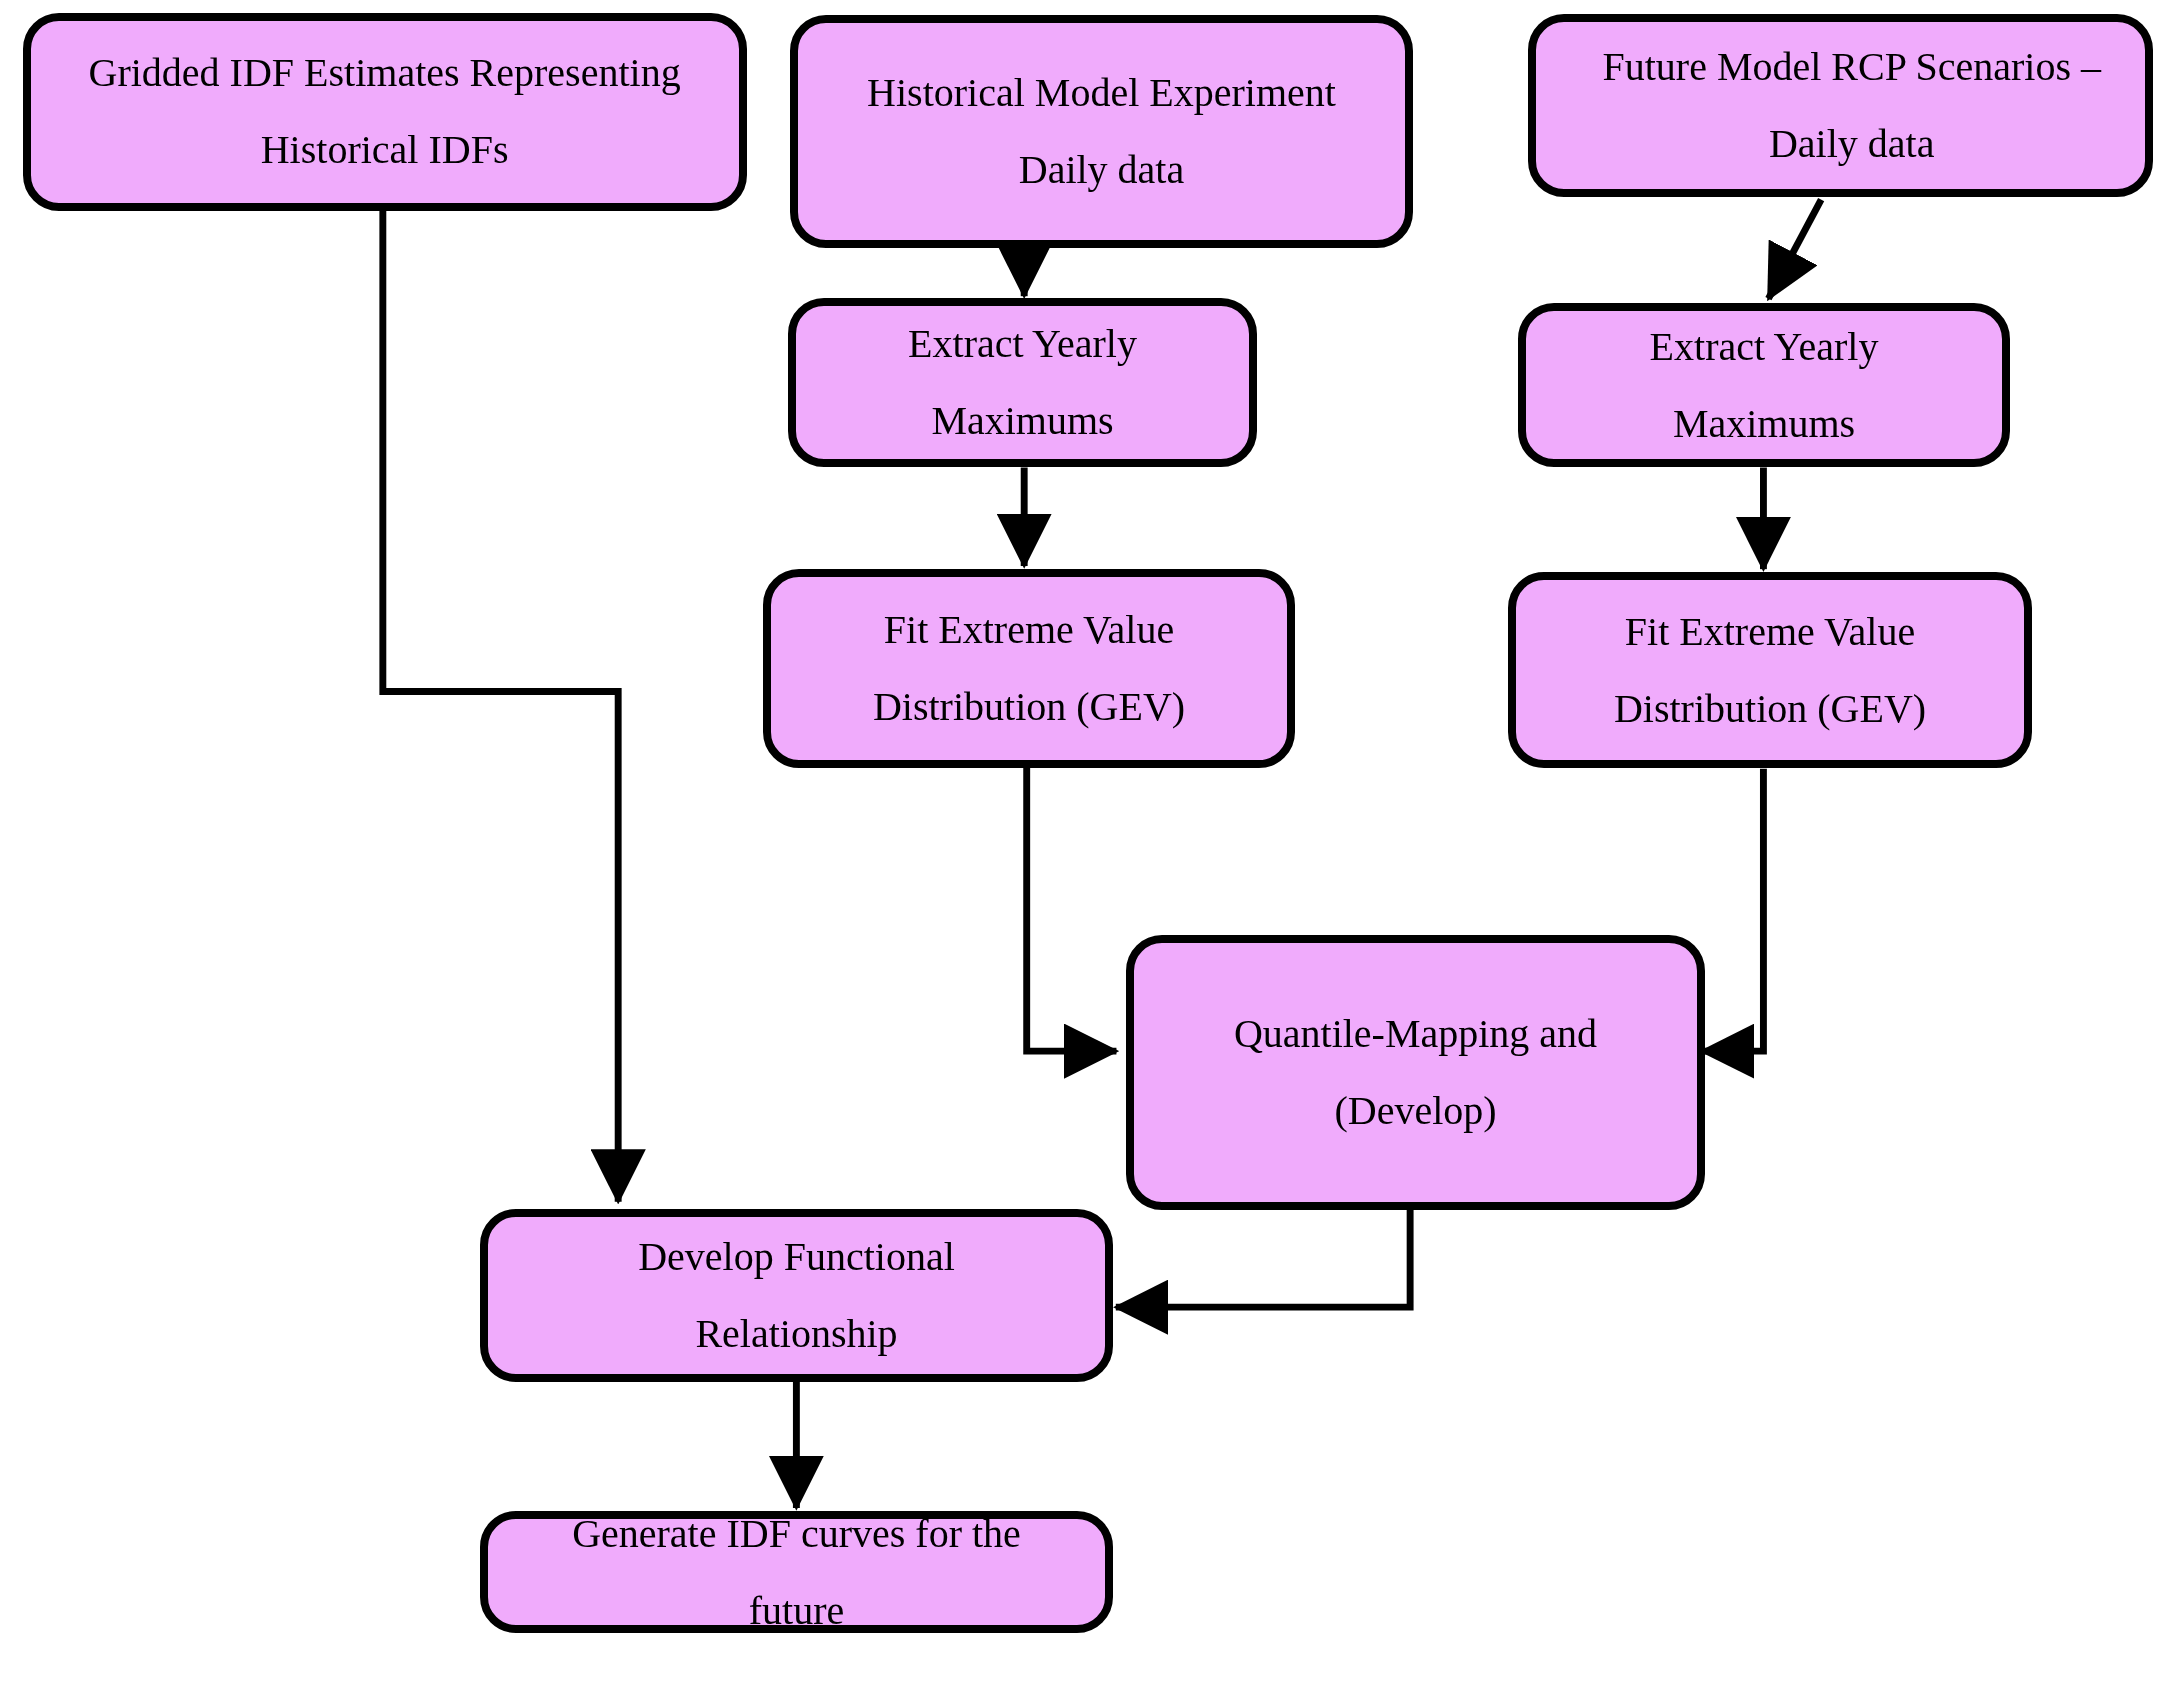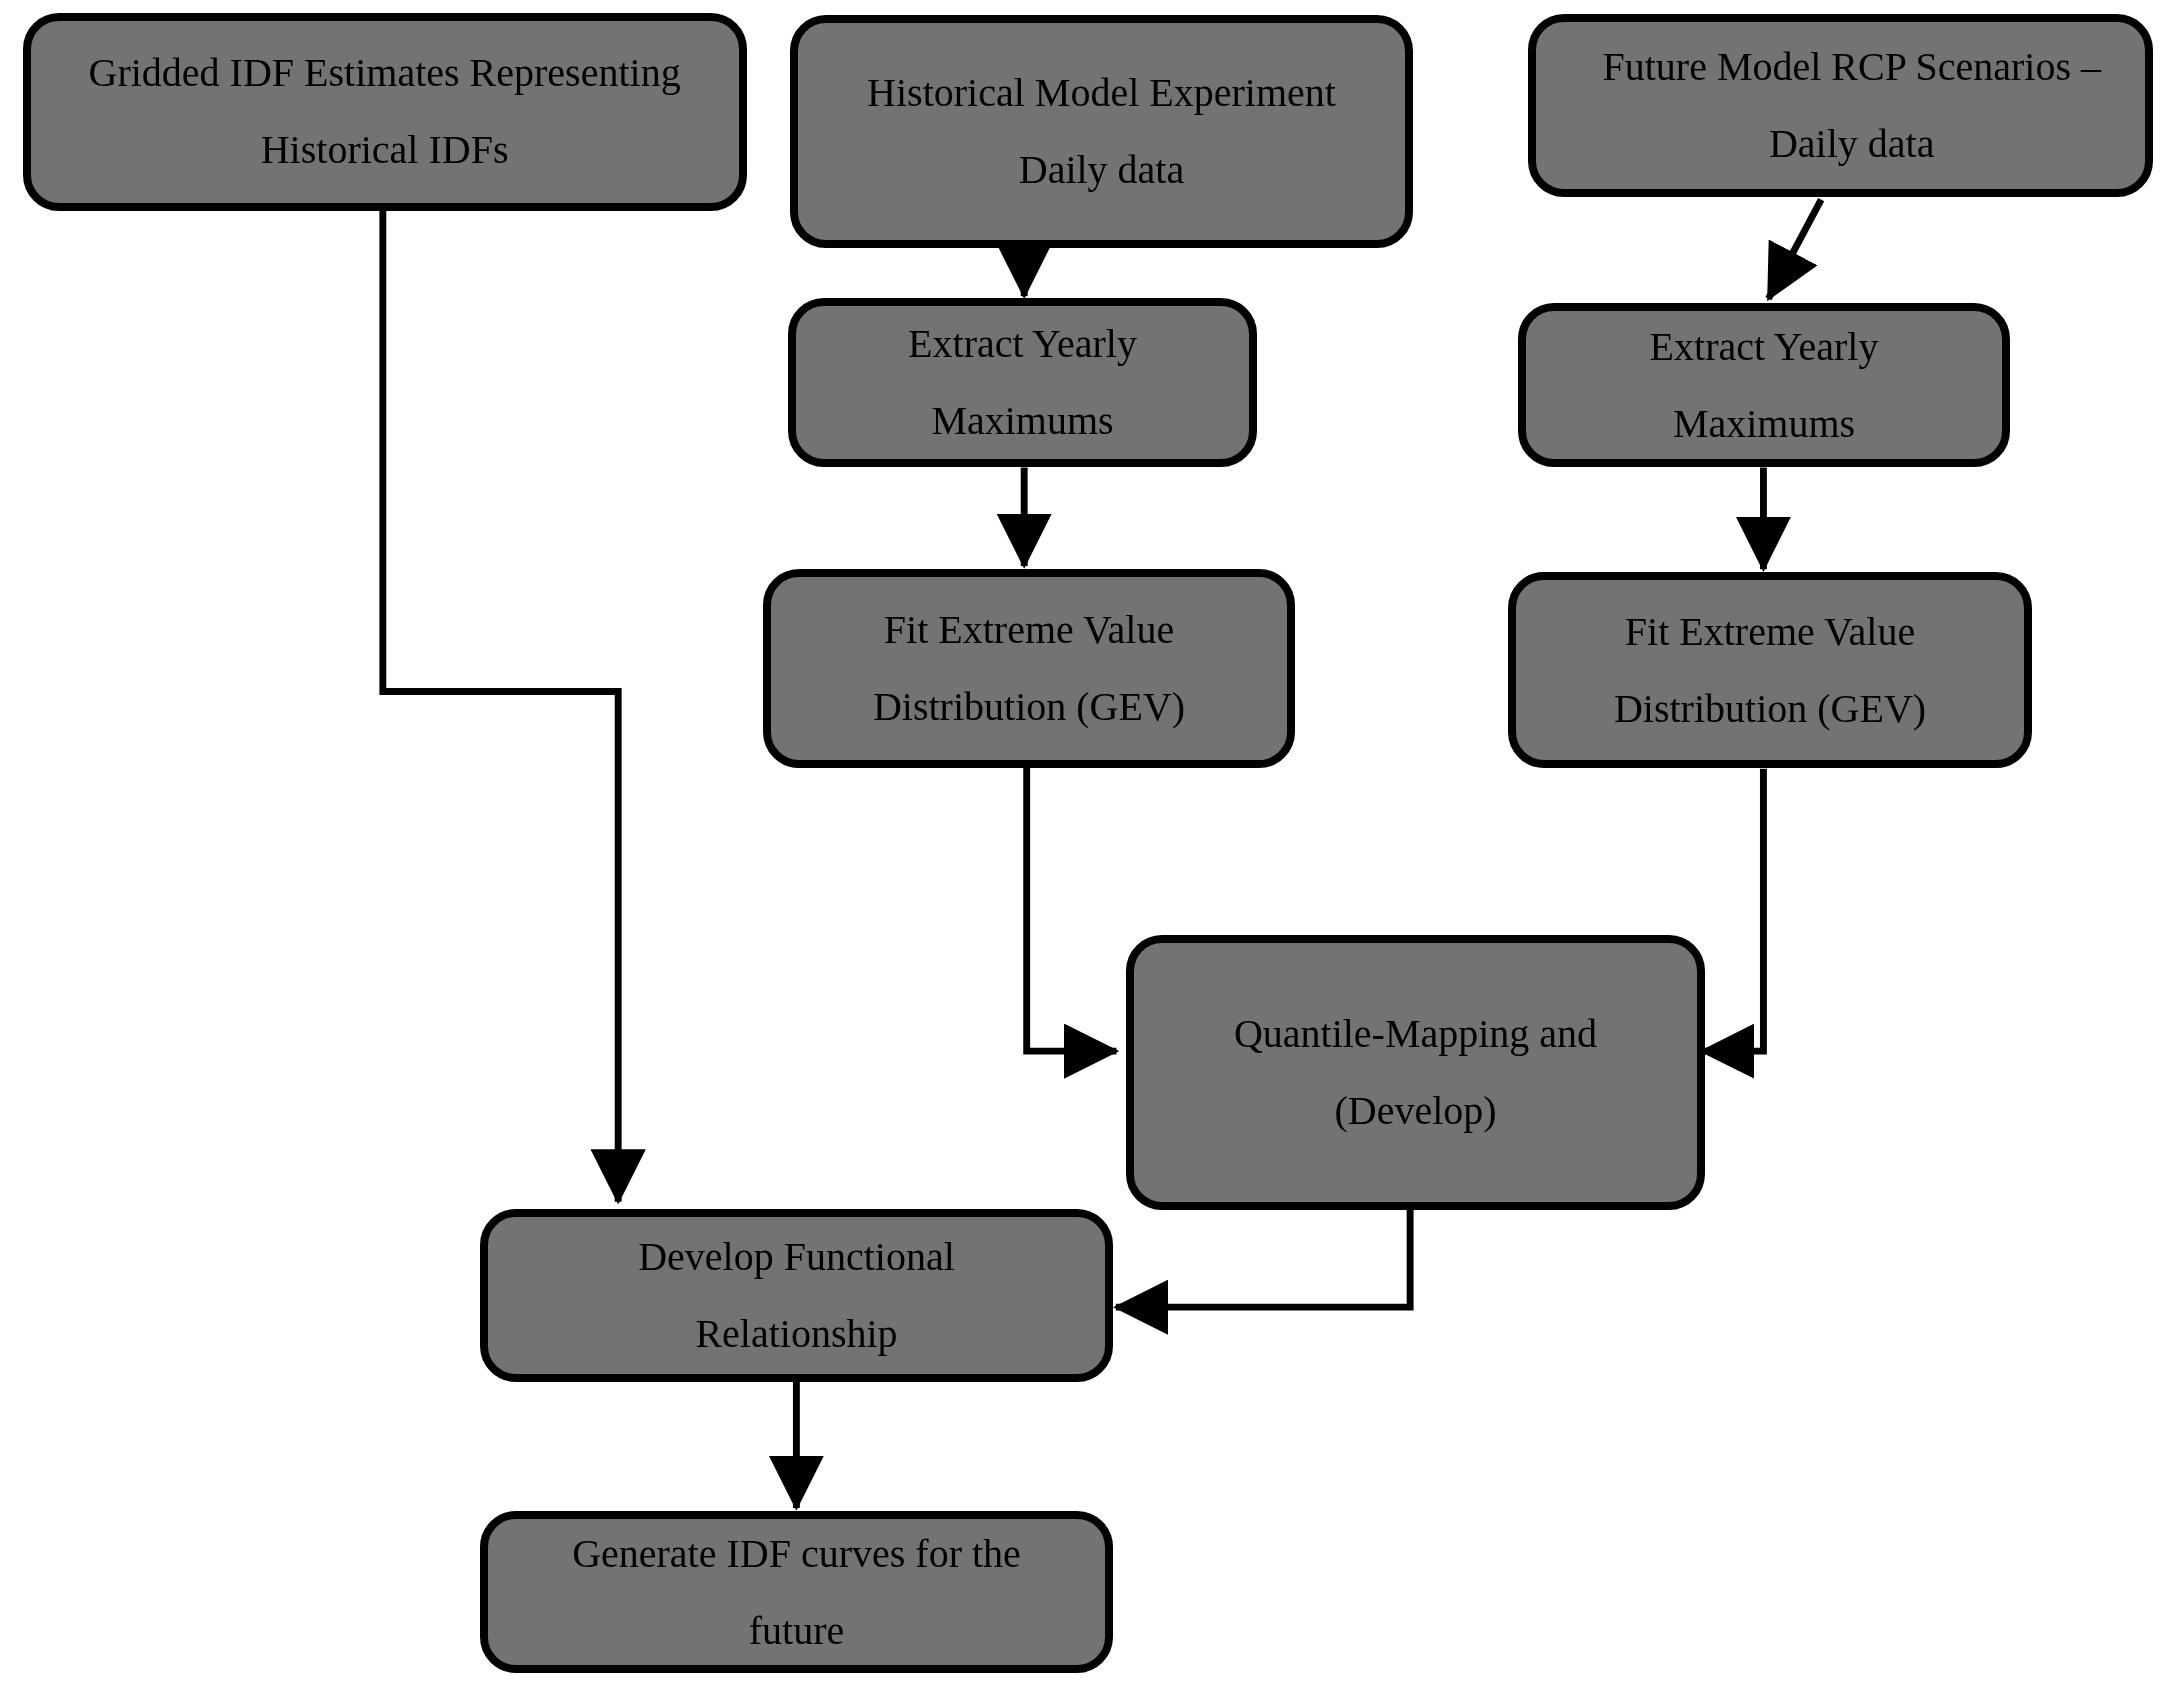--- a/index.html
+++ b/index.html
@@ -20,21 +20,21 @@
     left: 0;
     top: 0;
     width: 2172px;
     height: 1700px;
   }
   .node {
     position: absolute;
     box-sizing: border-box;
     border: 8.2px solid #000000;
     border-radius: 36px;
-    background: #737373;
+    background: #f0abfc;
     display: flex;
     flex-direction: column;
     justify-content: center;
     align-items: center;
     text-align: center;
     font-size: 40px;
     line-height: 1.15;
     row-gap: 31px;
     padding: 6.3px 12.6px;
   }
@@ -44,21 +44,21 @@
   
   #node-gridded      { left: 22.6px;   top: 12.6px;   width: 724px; height: 198px; }
   #node-historical   { left: 790px; top: 15px;   width: 623px;  height: 233px; }
   #node-future       { left: 1528px; top: 14px;   width: 625px;  height: 183px; padding-left: 35px; }
   #node-extract-hist { left: 788px; top: 298px;  width: 469px;  height: 169px; }
   #node-extract-fut  { left: 1518px; top: 303px;  width: 492px;  height: 164px; }
   #node-gev-hist     { left: 763px; top: 569px;  width: 532px;  height: 199px; }
   #node-gev-fut      { left: 1508px; top: 572px;  width: 524px;  height: 196px; }
   #node-quantile     { left: 1120px; top: 935px; width: 579px;  height: 275px; margin-left: 6px; }
   #node-develop      { left: 480px;  top: 1209px; width: 633px; height: 173px; }
-  #node-generate     { left: 480px;  top: 1511px; width: 633px; height: 162px; }
+  #node-generate     { left: 480px;  top: 1511px; width: 633px; height: 122px; }
 </style>
 </head>
 <body>
 
 <div class="canvas">
 
   <svg class="connectors" viewBox="0 0 3461 2709" xmlns="http://www.w3.org/2000/svg">
     <defs>
       <marker id="ah" viewBox="0 0 10 10" refX="9.5" refY="5" markerWidth="8" markerHeight="8" orient="auto-start-reverse">
         <path d="M0,0 L10,5 L0,10 Z" fill="#000000"></path>

